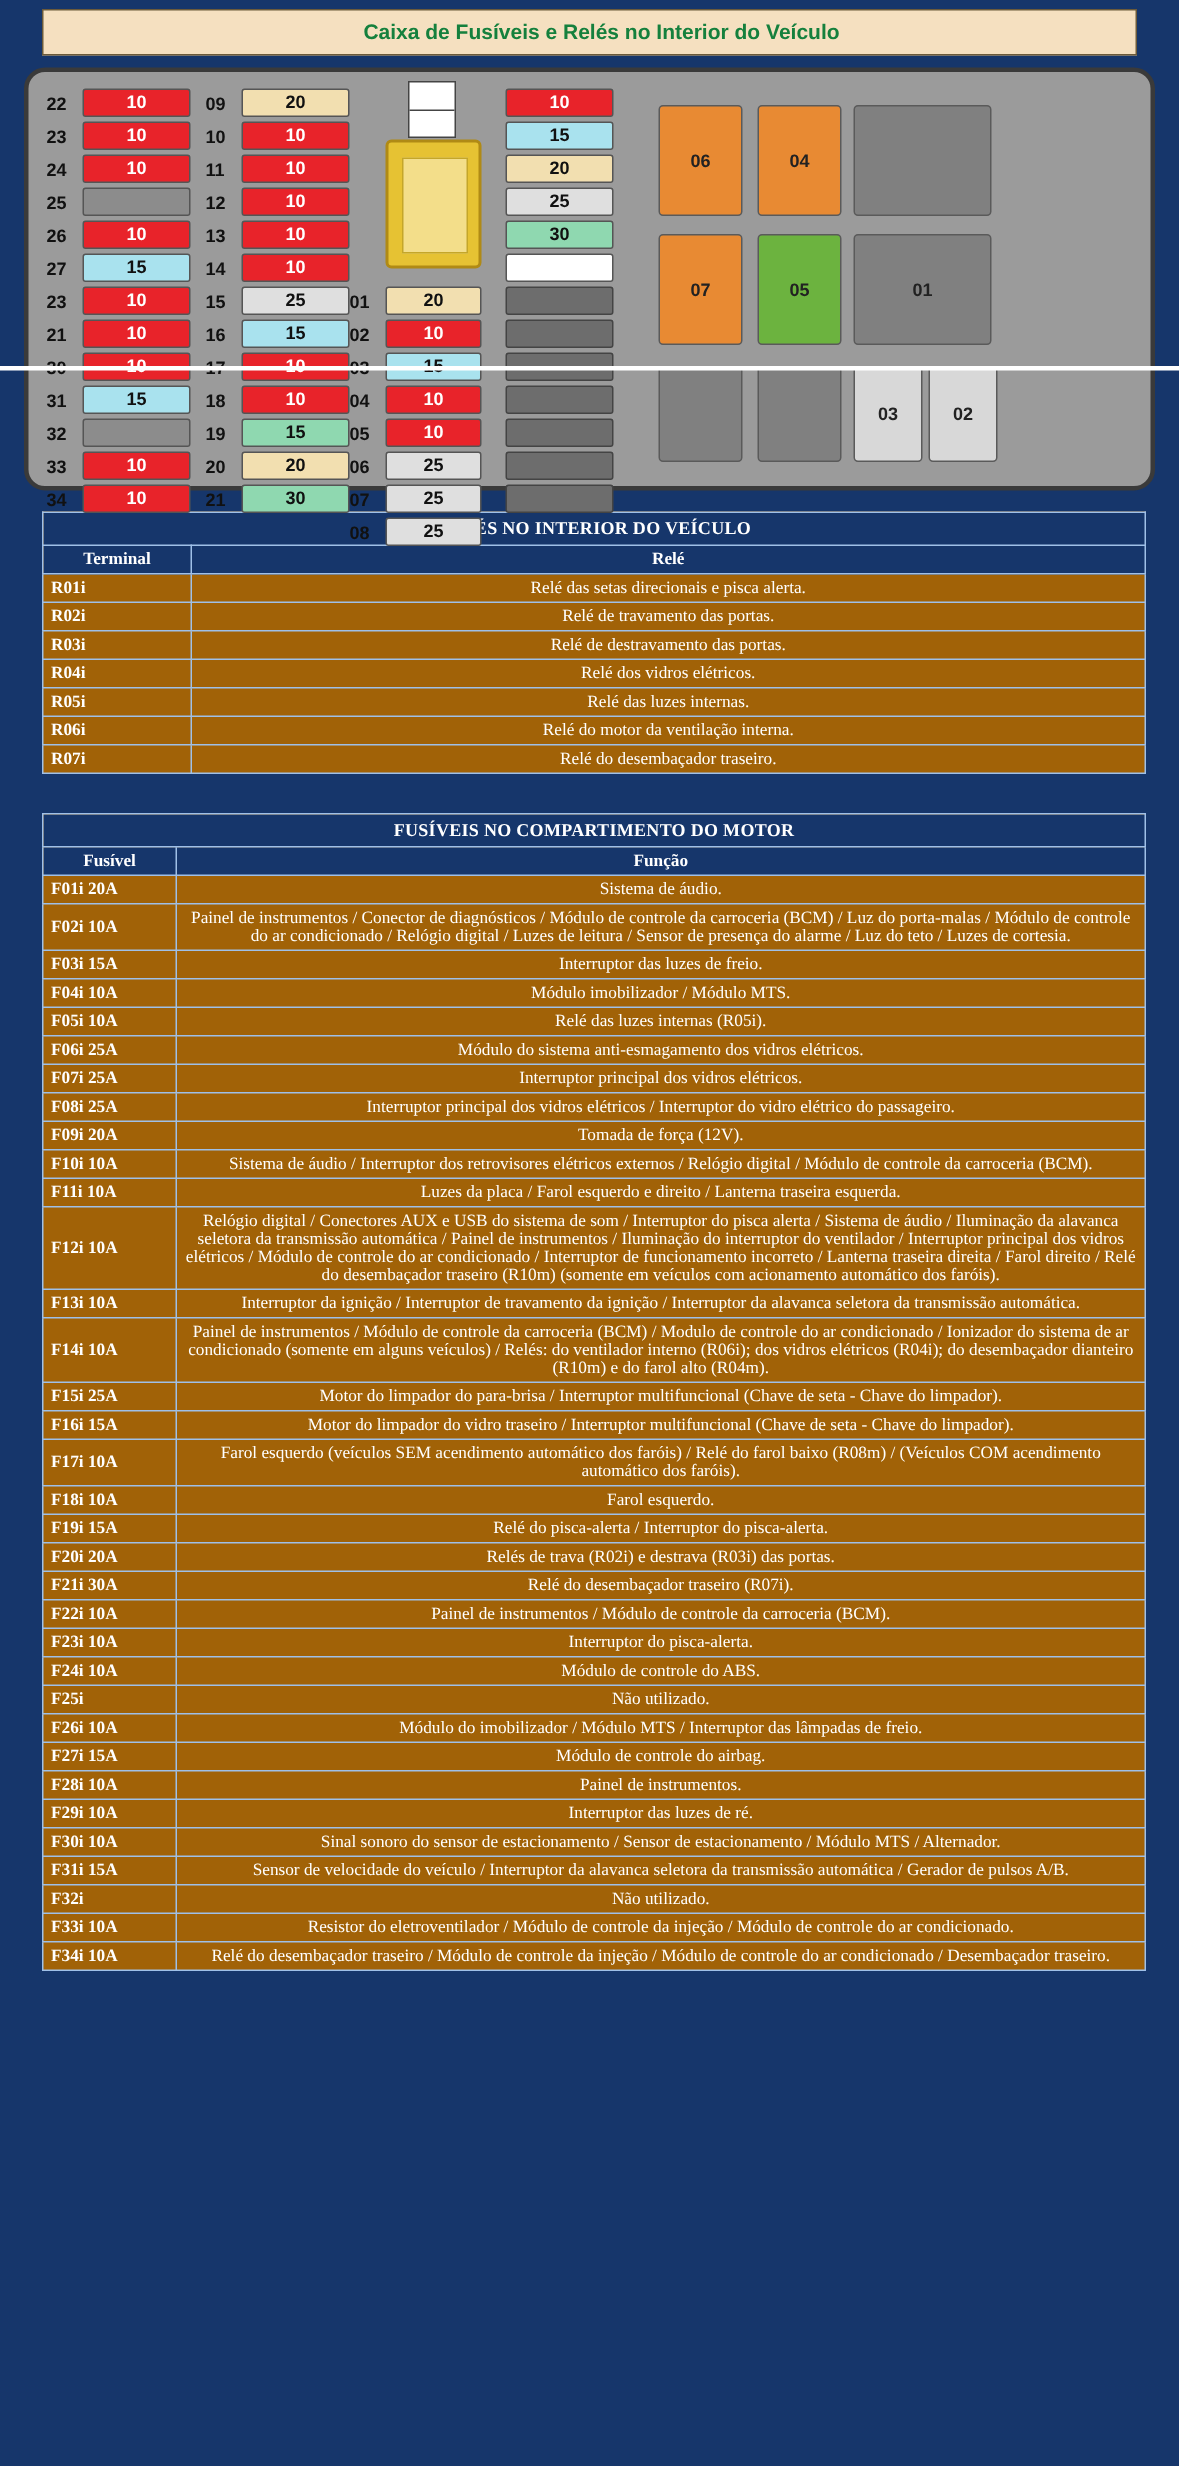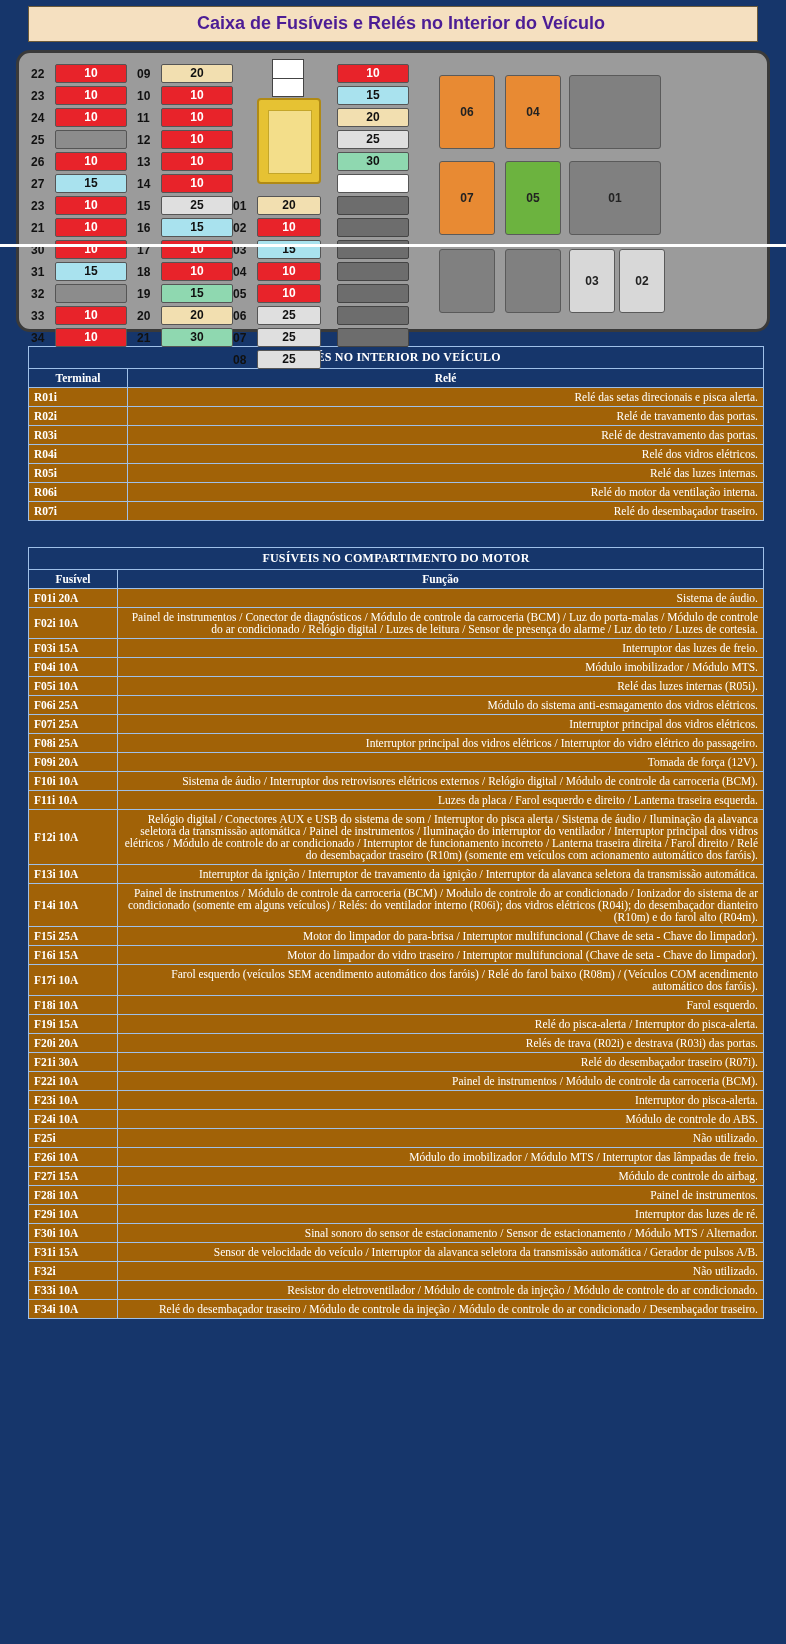--- a/index.html
+++ b/index.html
@@ -9,24 +9,24 @@
     font-family:"Liberation Sans", sans-serif;
     color:#ffffff;
   }
   .page{width:786px;position:relative;}
 
   
   .title-bar{
     margin:6px 28px 0 28px;
     background:#f5e0c0;
     border:1px solid #6b5a3a;
-    color:#4c1d95;
+    color:#15803d;
     text-align:center;
     font-weight:bold;
-    font-size:18px;
+    font-size:14px;
     padding:6px 0 7px 16px;
   }
 
   
   .box-wrap{
     margin:8px 16px 0 16px;
     background:#9b9b9b;
     border:3px solid #3a3a3a;
     border-radius:14px;
     padding:10px 12px 12px 12px;
@@ -97,21 +97,21 @@
     border:1px solid #9fc0e8;
     padding:3px 5px;
     vertical-align:middle;
   }
   .tbl .caption{
     text-align:center;font-weight:bold;font-size:12px;background:#16366b;color:#fff;
     letter-spacing:.2px;
   }
   .tbl .hdr{text-align:center;font-weight:bold;background:#16366b;color:#fff;}
   .tbl td.k{width:88px;text-align:left;font-weight:bold;white-space:nowrap;}
-  .tbl td.v{text-align:right;}
+  .tbl td.v{text-align:center;}
   .tbl2 td.k{width:78px;}
   .spacer{height:12px;}
 </style>
 </head>
 <body>
 
 <div class="page">
 
   <div class="title-bar">Caixa de Fusíveis e Relés no Interior do Veículo</div>
 

